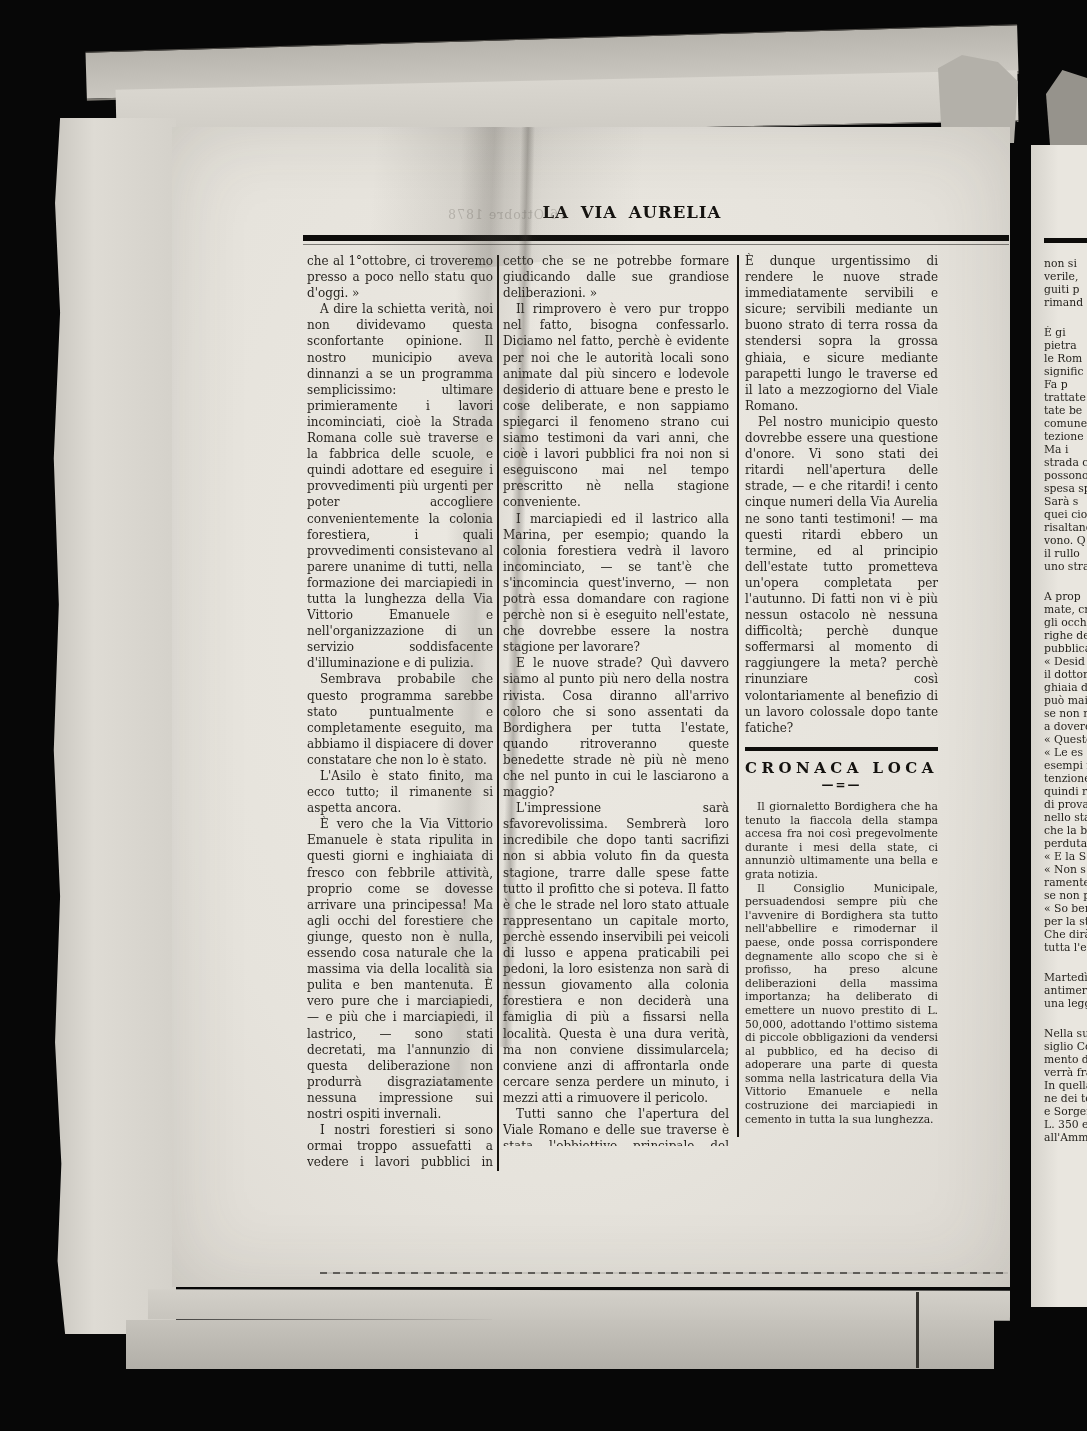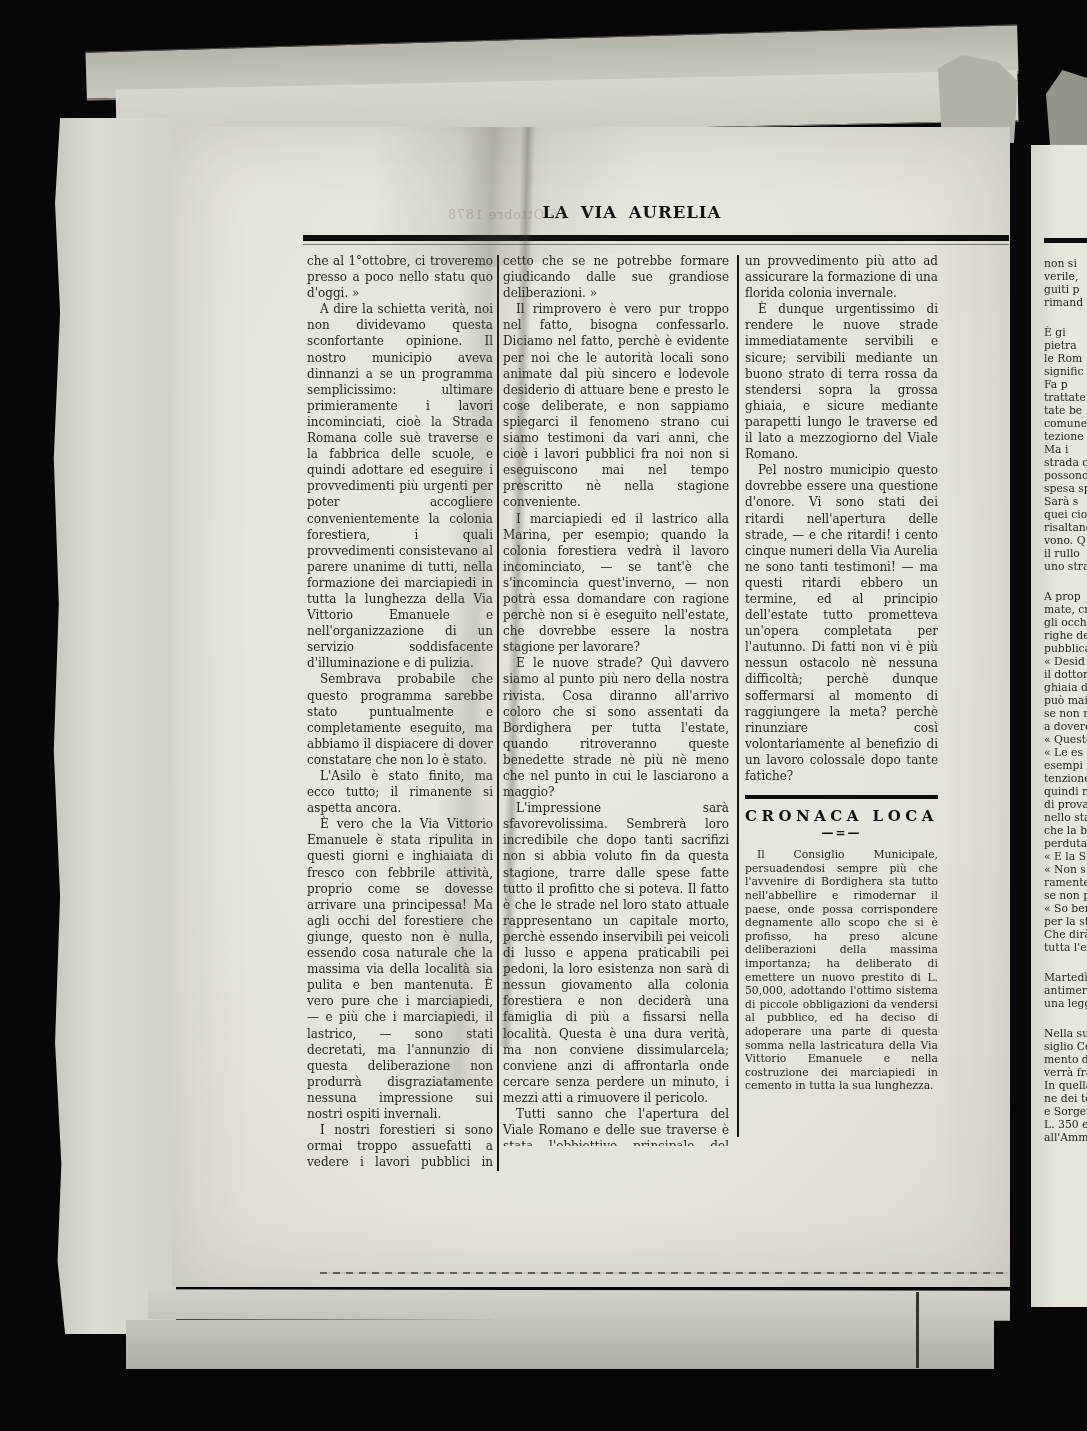--- a/index.html
+++ b/index.html
@@ -113,28 +113,28 @@
         <p class="para">Il rimprovero è vero pur troppo nel fatto, bisogna confessarlo. Diciamo nel fatto, perchè è evidente per noi che le autorità locali sono animate dal più sincero e lodevole desiderio di attuare bene e presto le cose deliberate, e non sappiamo spiegarci il fenomeno strano cui siamo testimoni da vari anni, che cioè i lavori pubblici fra noi non si eseguiscono mai nel tempo prescritto nè nella stagione conveniente.</p>
         <p class="para">I marciapiedi ed il lastrico alla Marina, per esempio; quando la colonia forestiera vedrà il lavoro incominciato, — se tant'è che s'incomincia quest'inverno, — non potrà essa domandare con ragione perchè non si è eseguito nell'estate, che dovrebbe essere la nostra stagione per lavorare?</p>
         <p class="para">E le nuove strade? Quì davvero siamo al punto più nero della nostra rivista. Cosa diranno all'arrivo coloro che si sono assentati da Bordighera per tutta l'estate, quando ritroveranno queste benedette strade nè più nè meno che nel punto in cui le lasciarono a maggio?</p>
         <p class="para">L'impressione sarà sfavorevolissima. Sembrerà loro incredibile che dopo tanti sacrifizi non si abbia voluto fin da questa stagione, trarre dalle spese fatte tutto il profitto che si poteva. Il fatto è che le strade nel loro stato attuale rappresentano un capitale morto, perchè essendo inservibili pei veicoli di lusso e appena praticabili pei pedoni, la loro esistenza non sarà di nessun giovamento alla colonia forestiera e non deciderà una famiglia di più a fissarsi nella località. Questa è una dura verità, ma non conviene dissimularcela; conviene anzi di affrontarla onde cercare senza perdere un minuto, i mezzi atti a rimuovere il pericolo.</p>
         <p class="para">Tutti sanno che l'apertura del Viale Romano e delle sue traverse è stata l'obbiettivo principale del nostro municipio da oltre un lustro; e tutti sanno pure che al parere di quanti forestieri sono venuti fra noi fin qui, non si poteva adottare</p>
       </div>
     <div class="colsep sep2"></div>
 
     <div class="col col3">
       <div class="colpart">
-          <p class="para">un provvedimento più atto ad assicurare la formazione di una florida colonia invernale.</p>
           <p class="para">È dunque urgentissimo di rendere le nuove strade immediatamente servibili e sicure; servibili mediante un buono strato di terra rossa da stendersi sopra la grossa ghiaia, e sicure mediante parapetti lungo le traverse ed il lato a mezzogiorno del Viale Romano.</p>
           <p class="para">Pel nostro municipio questo dovrebbe essere una questione d'onore. Vi sono stati dei ritardi nell'apertura delle strade, — e che ritardi! i cento cinque numeri della Via Aurelia ne sono tanti testimoni! — ma questi ritardi ebbero un termine, ed al principio dell'estate tutto prometteva un'opera completata per l'autunno. Di fatti non vi è più nessun ostacolo nè nessuna difficoltà; perchè dunque soffermarsi al momento di raggiungere la meta? perchè rinunziare così volontariamente al benefizio di un lavoro colossale dopo tante fatiche?</p>
         </div>
       <div class="section-rule"></div>
       <div class="section-heading">CRONACA LOCALE</div>
       <div class="ornament">—=—</div>
       <div class="cronaca">
+          <p class="cpara">Il giornaletto Bordighera che ha tenuto la fiaccola della stampa accesa fra noi così pregevolmente durante i mesi della state, ci annunziò ultimamente una bella e grata notizia.</p>
           <p class="cpara">Il Consiglio Municipale, persuadendosi sempre più che l'avvenire di Bordighera sta tutto nell'abbellire e rimodernar il paese, onde possa corrispondere degnamente allo scopo che si è profisso, ha preso alcune deliberazioni della massima importanza; ha deliberato di emettere un nuovo prestito di L. 50,000, adottando l'ottimo sistema di piccole obbligazioni da vendersi al pubblico, ed ha deciso di adoperare una parte di questa somma nella lastricatura della Via Vittorio Emanuele e nella costruzione dei marciapiedi in cemento in tutta la sua lunghezza.</p>
         </div>
     </div>
 
     <div class="crease crease-a"></div>
     <div class="crease crease-b"></div>
     <div class="crease crease-c"></div>
   </div>
 
   <div class="right-page">

